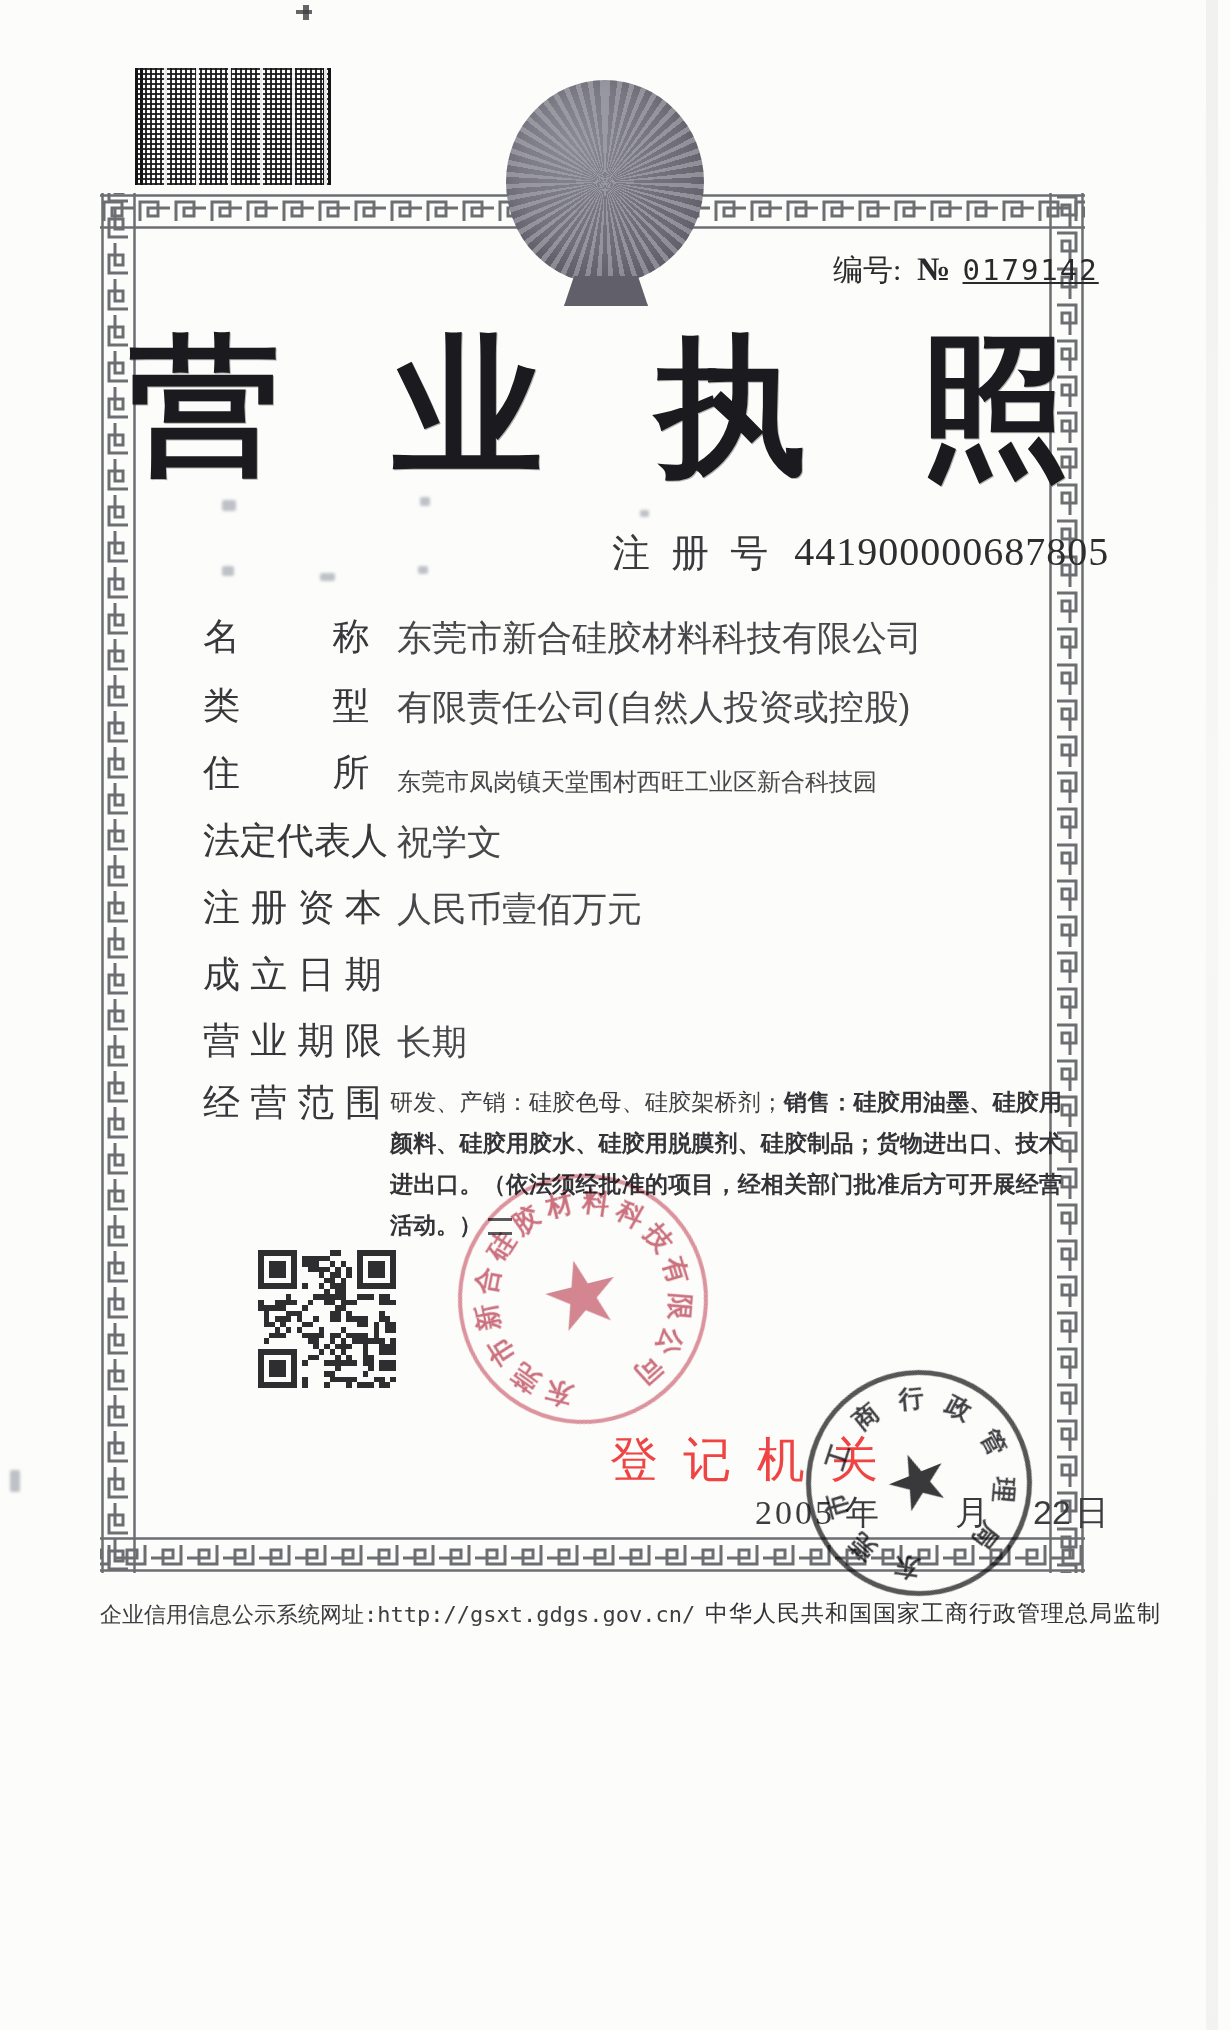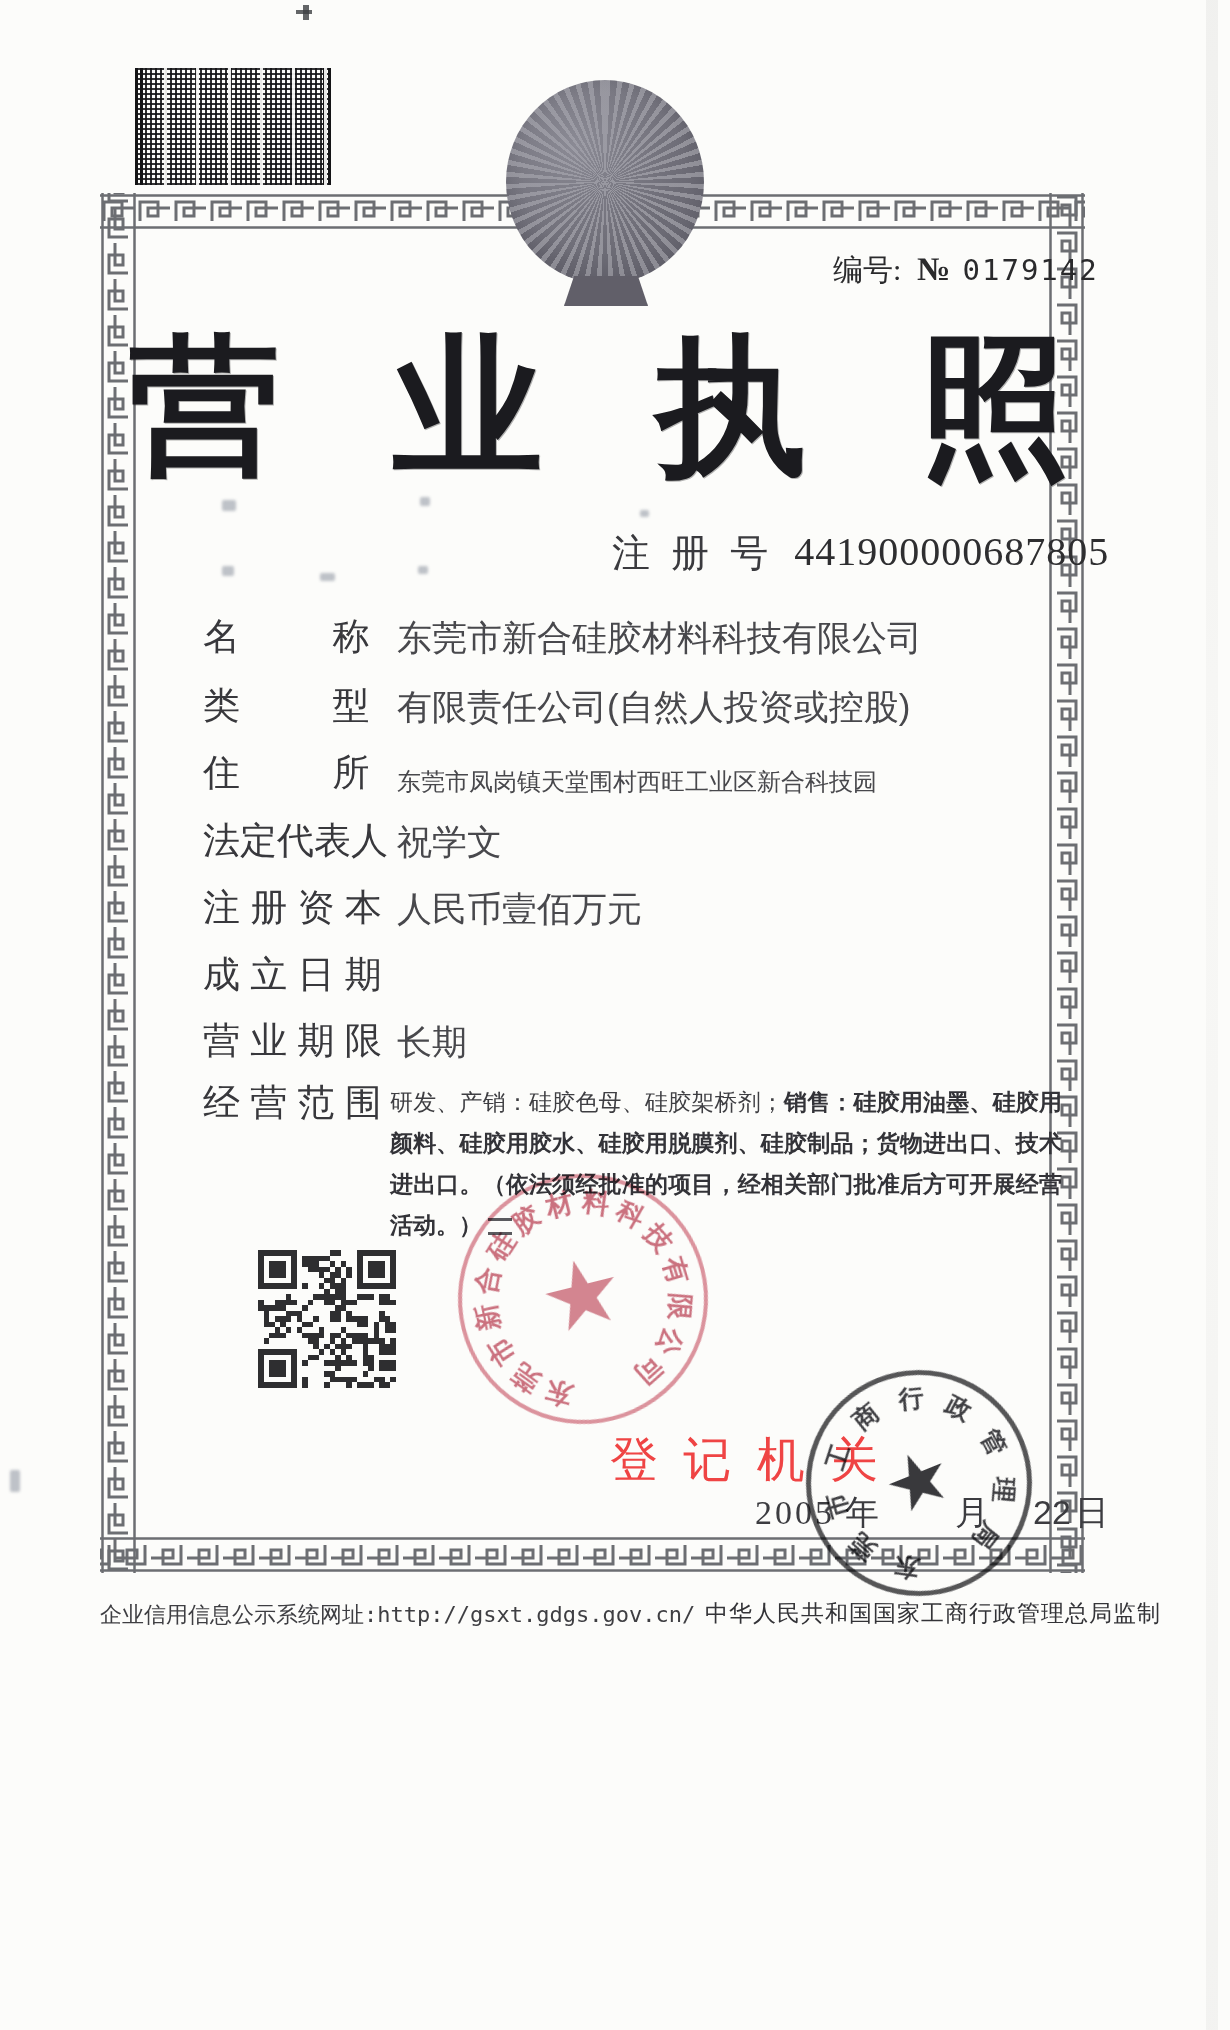--- a/index.html
+++ b/index.html
@@ -32,21 +32,21 @@
     clip-path:polygon(12% 0,88% 0,100% 100%,0 100%);
     box-shadow:0 0 3px rgba(80,80,90,.8);}
 
   
   .frame{position:absolute;left:100px;top:193px;z-index:1;opacity:.85;}
 
   
   .serial{position:absolute;left:833px;top:250px;font-size:30px;color:#2a2a2c;
           font-family:"Liberation Serif",serif;z-index:4;}
   .serial .nosym{font-weight:bold;font-size:33px;margin:0 12px 0 16px;}
-  .serial .digits{font-family:"DejaVu Sans Mono",monospace;font-size:29px;letter-spacing:2px;}
+  .serial .digits{font-family:"DejaVu Sans Mono",monospace;font-size:29px;letter-spacing:2px;text-decoration:underline;}
 
   .title{position:absolute;left:100px;top:316px;width:985px;margin:12px;text-align:center;z-index:4;
          font-size:150px;line-height:1.05;font-weight:900;color:#202024;letter-spacing:10px;
          white-space:pre;filter:blur(.45px) contrast(1.05);text-shadow:1px 1px 0 rgba(40,40,44,.35);}
 
   .regline{position:absolute;left:612px;top:528px;display:flex;align-items:flex-start;z-index:4;}
   .reg-label{font-size:38px;font-weight:500;color:#3a3a3e;white-space:pre;}
   .reg-num{font-size:40px;font-family:"Liberation Serif",serif;color:#2e2e30;margin-left:26px;letter-spacing:1px;}
 
   

